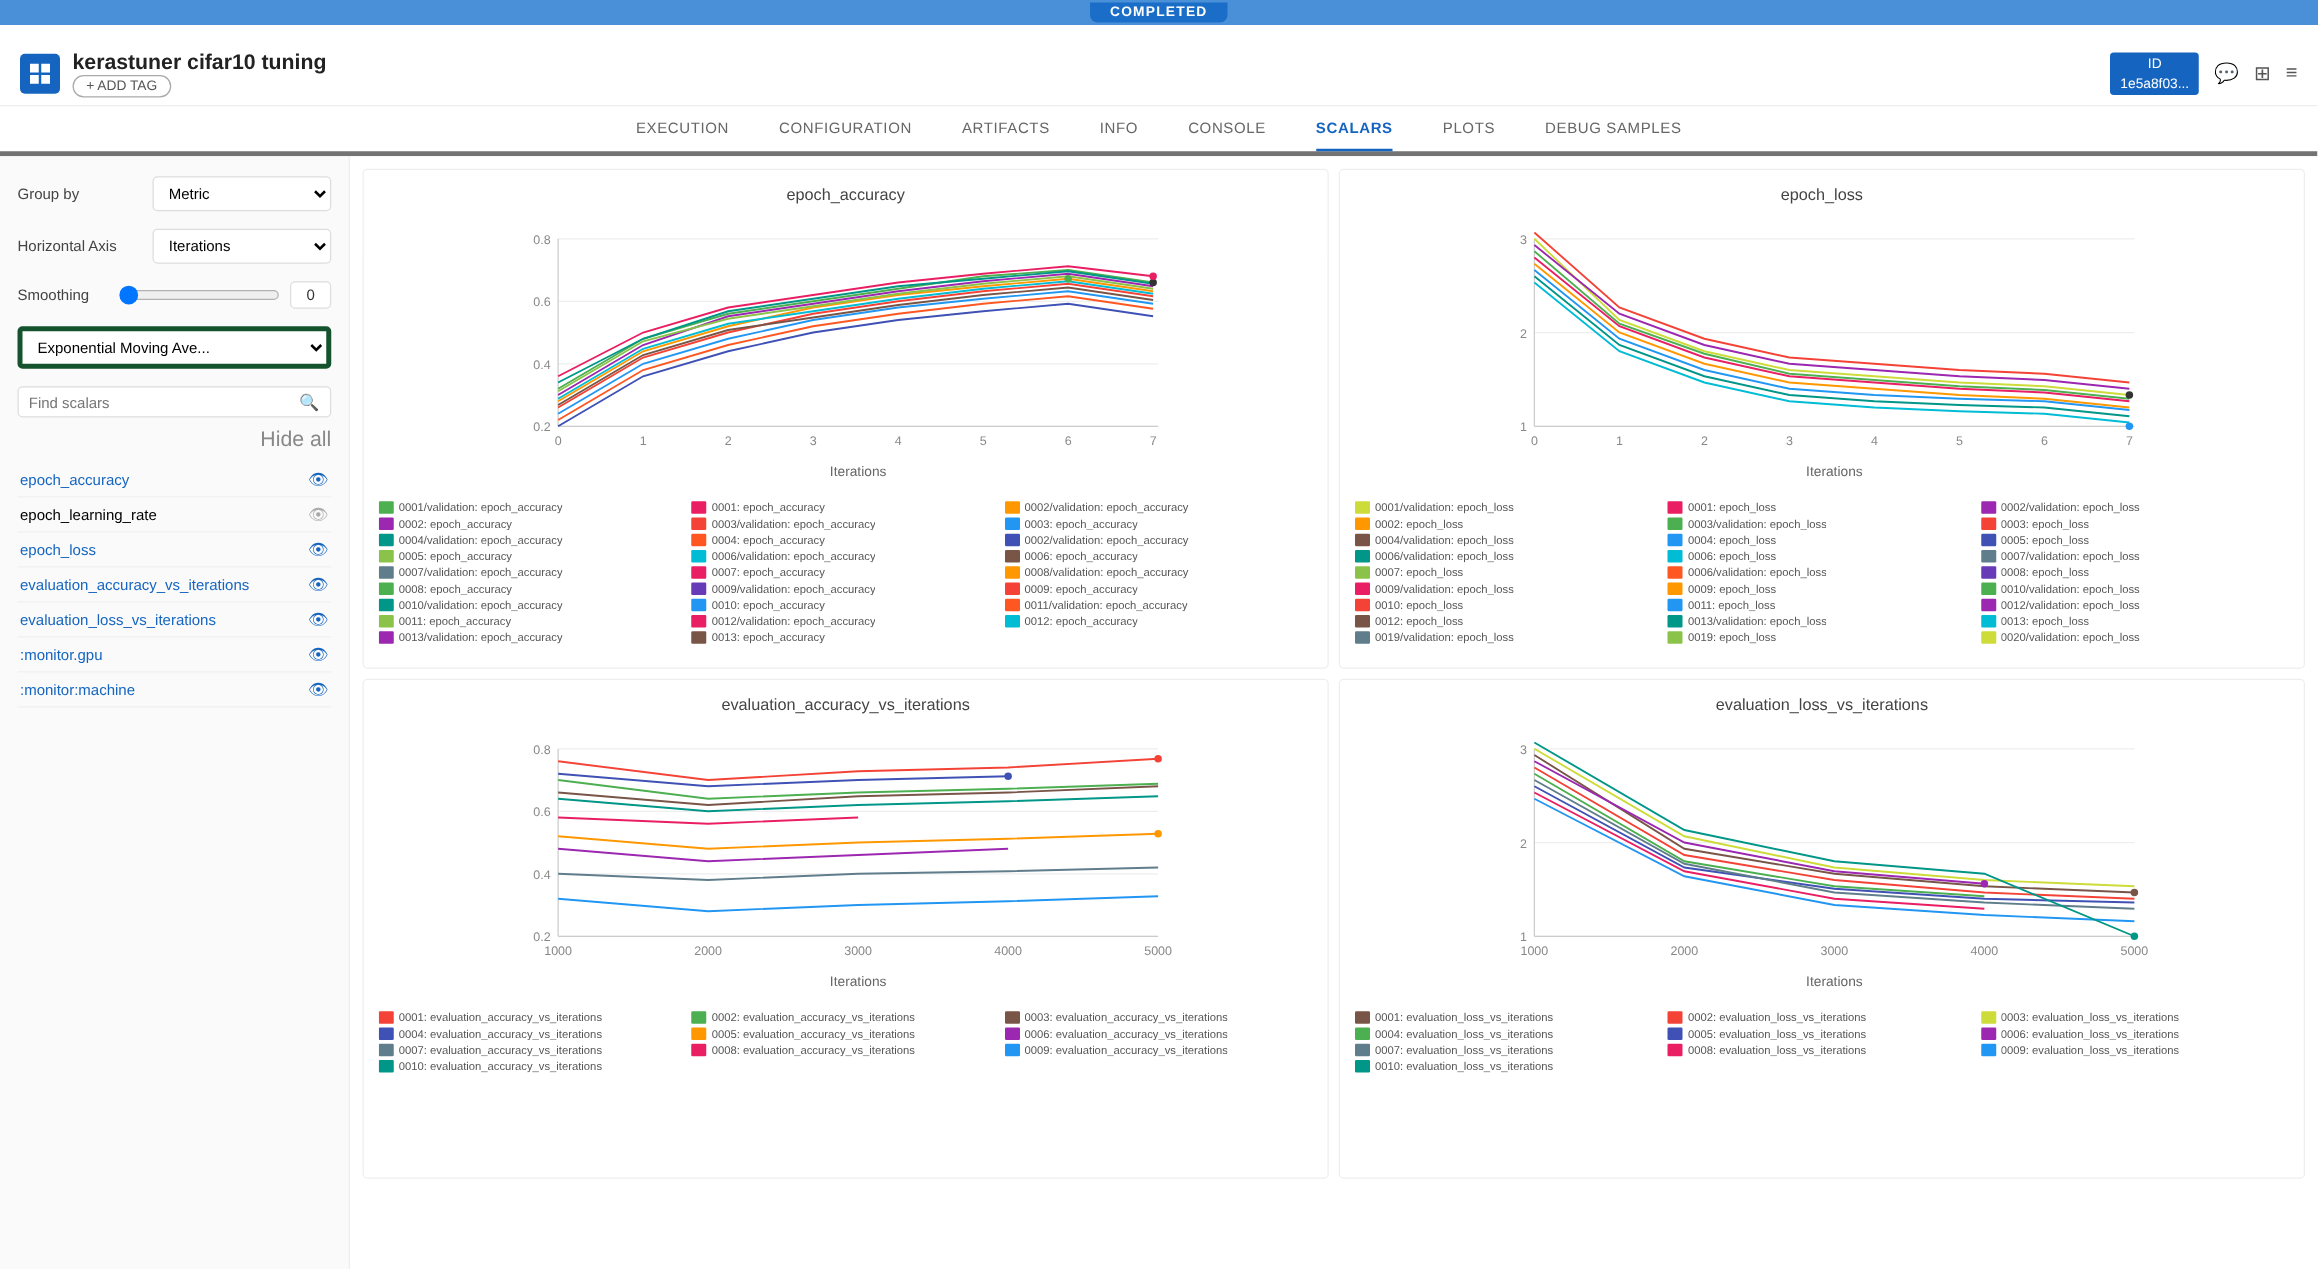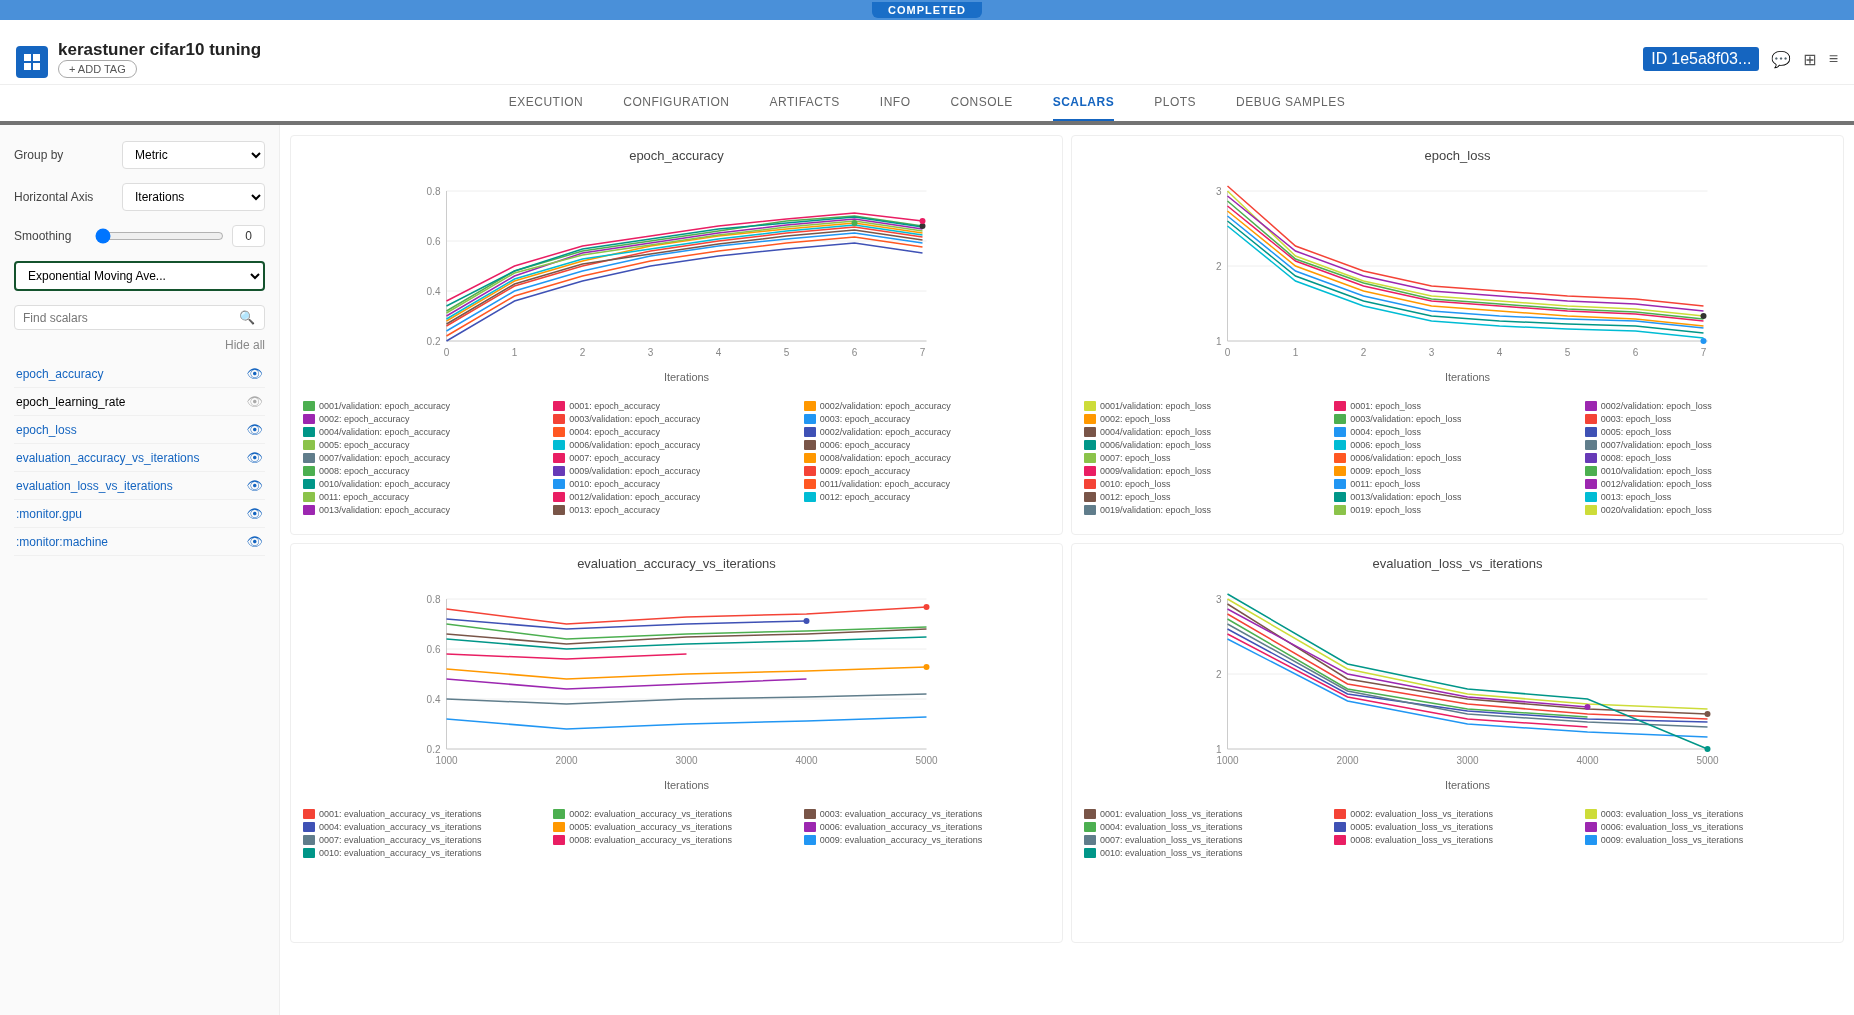--- a/index.html
+++ b/index.html
@@ -14,35 +14,35 @@
     .status-badge {
       background: #1a6ec7; color: #fff; font-size: 11px; font-weight: bold;
       padding: 2px 16px; border-radius: 0 0 6px 6px; letter-spacing: 1px;
     }
 
     
     .header {
       display: flex; align-items: center; justify-content: space-between;
       padding: 20px 16px 6px 16px; margin-top: 20px; border-bottom: 1px solid #eee;
     }
-    .header-left { display: flex; align-items: flex-end; gap: 10px; }
+    .header-left { display: flex; align-items: center; gap: 10px; }
     .app-logo {
       width: 32px; height: 32px; background: #1565c0; border-radius: 4px;
       display: flex; align-items: center; justify-content: center; color: #fff; font-size: 14px; font-weight: bold;
     }
     .project-title { font-size: 17px; font-weight: bold; color: #222; }
     .add-tag-btn {
       border: 1px solid #aaa; border-radius: 10px; padding: 2px 10px;
       font-size: 11px; color: #555; cursor: pointer; background: #fff;
       display: flex; align-items: center; gap: 4px;
     }
     .header-right { display: flex; align-items: center; gap: 12px; }
     .id-badge {
-      background: #1565c0; color: #fff; font-size: 16px; padding: 3px 8px;
-      border-radius: 3px; display: flex; align-items: center; gap: 4px;
+      background: #1565c0; color: #fff; font-size: 11px; padding: 3px 8px;
+      border-radius: 3px; display: flex; align-items: center; gap: 4px; flex-direction: column;
     }
     .header-icon { color: #555; cursor: pointer; font-size: 16px; }
 
     
     .nav-tabs {
       display: flex; align-items: center; justify-content: center;
       gap: 40px; padding: 10px 0 0 0; border-bottom: 4px solid #737373;
     }
     .nav-tab {
       font-size: 12px; color: #666; cursor: pointer; padding-bottom: 10px;
@@ -65,29 +65,29 @@
       flex: 1; border: 1px solid #ddd; border-radius: 4px; padding: 5px 8px;
       font-size: 12px; background: #fff; cursor: pointer;
     }
     .smoothing-row { display: flex; align-items: center; gap: 8px; margin-bottom: 14px; }
     .smoothing-slider { flex: 1; }
     .smoothing-value {
       border: 1px solid #ddd; border-radius: 4px; padding: 3px 6px;
       font-size: 12px; width: 40px; text-align: center; background: #fff;
     }
     .smoothing-type-select {
-      width: 100%; border: 2px solid #14532d; border-radius: 4px; padding: 5px 8px;
+      width: 100%; border: 4px solid #14532d; border-radius: 4px; padding: 5px 8px;
       font-size: 12px; background: #fff; cursor: pointer; margin-bottom: 14px;
     }
     .search-box {
       display: flex; align-items: center; border: 1px solid #ddd; border-radius: 4px;
       padding: 4px 8px; background: #fff; margin-bottom: 8px;
     }
     .search-input { border: none; outline: none; flex: 1; font-size: 12px; }
-    .hide-all { text-align: right; font-size: 12px; color: #888; margin-bottom: 8px; cursor: pointer; }
+    .hide-all { text-align: right; font-size: 17px; color: #888; margin-bottom: 8px; cursor: pointer; }
     .scalar-item {
       display: flex; align-items: center; justify-content: space-between;
       padding: 6px 2px; border-bottom: 1px solid #f0f0f0; cursor: pointer;
     }
     .scalar-name { font-size: 12px; color: #1565c0; }
     .scalar-name.muted { color: #000000; }
     .scalar-eye { color: #aaa; font-size: 13px; cursor: pointer; }
     .scalar-eye.active { color: #1565c0; }
 
     

